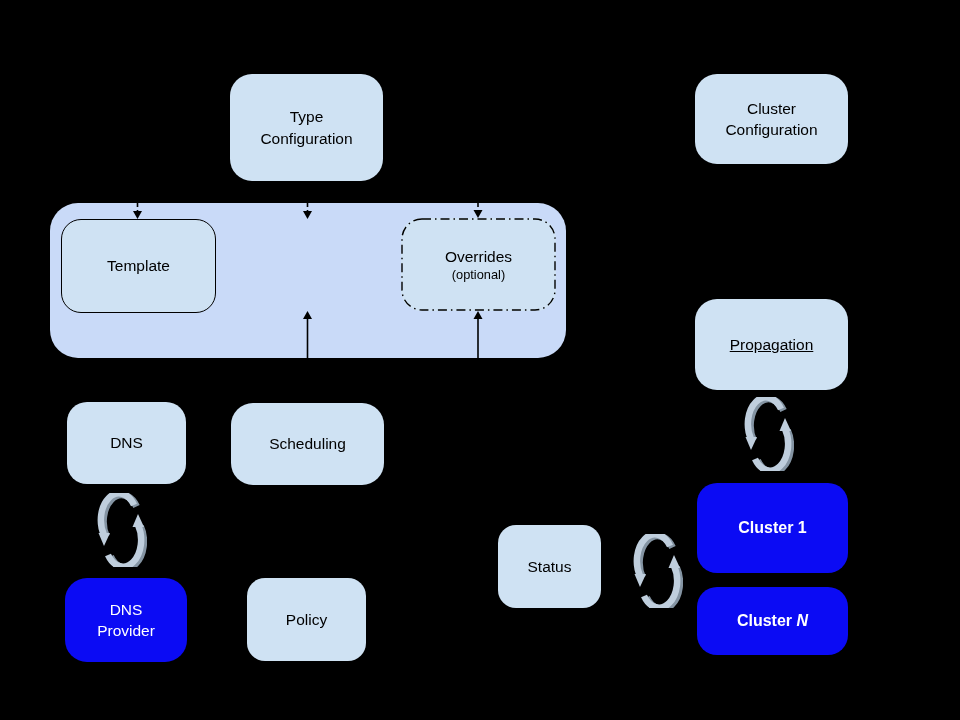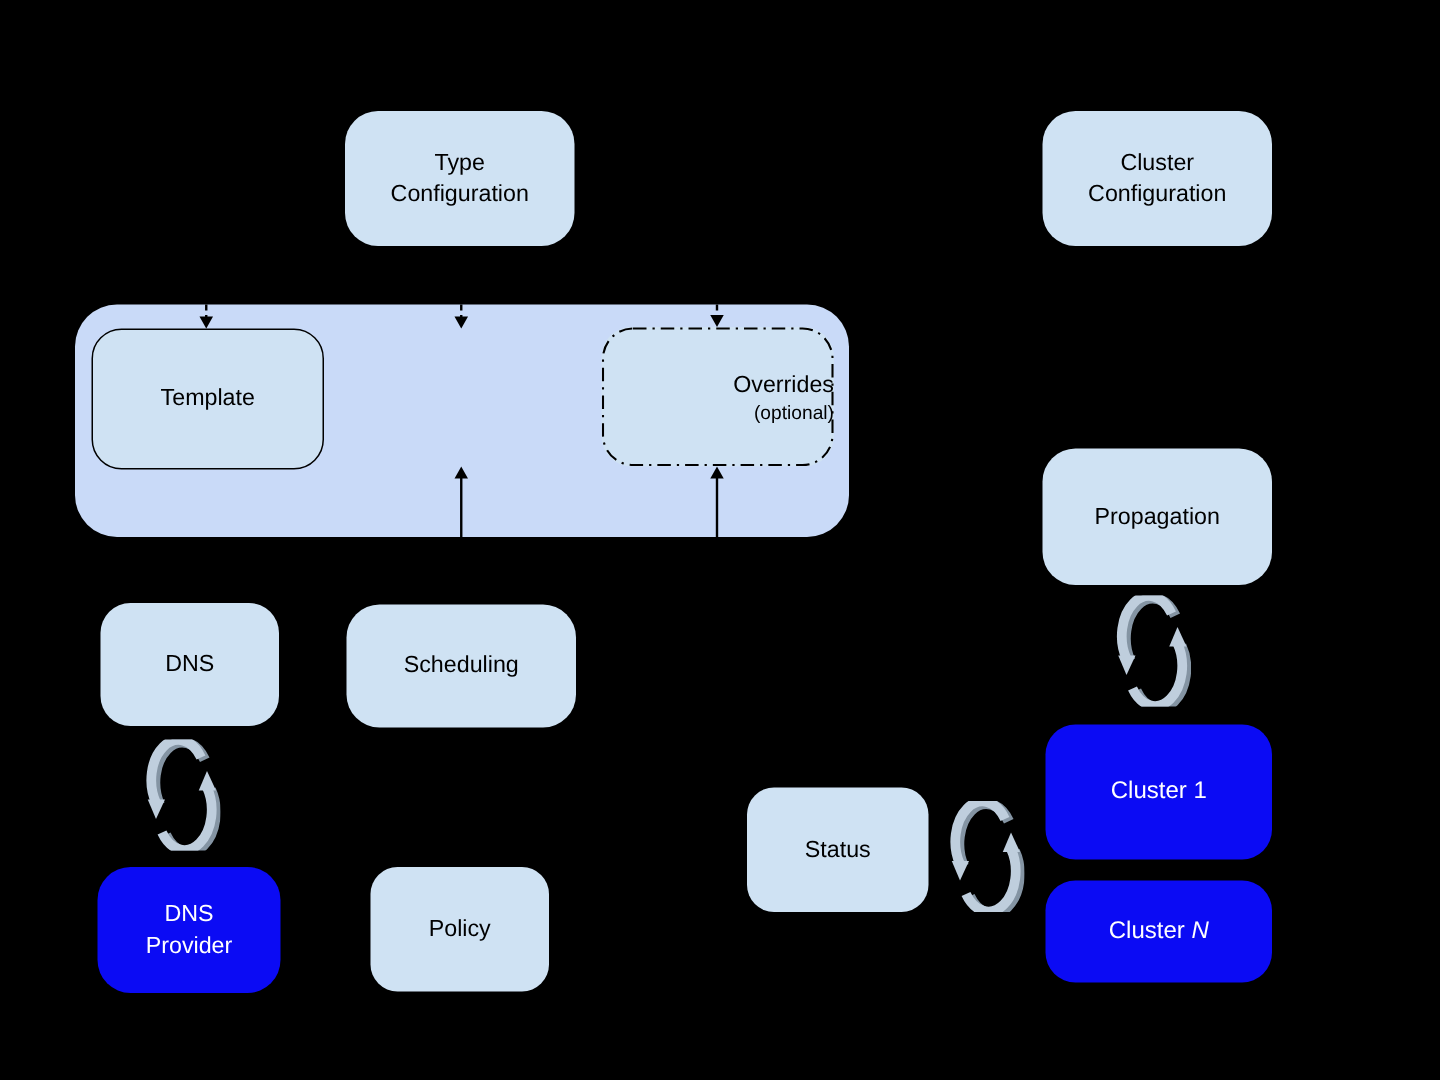--- a/index.html
+++ b/index.html
@@ -6,45 +6,45 @@
   #canvas{
     position:relative;width:960px;height:720px;background:#000;overflow:hidden;
     font-family:"Liberation Sans",sans-serif;
   }
   .box{
     position:absolute;display:flex;flex-direction:column;align-items:center;justify-content:center;
     text-align:center;border-radius:22px;color:#000;font-size:15.5px;line-height:1.38;
   }
   .box .lbl{white-space:pre-line;}
   .light{background:#cfe2f3;}
-  .blue{background:#0b0bf4;color:#fff;font-weight:normal;font-size:16px;}
+  .blue{background:#0b0bf4;color:#fff;font-weight:bold;font-size:16px;}
   .bordered{border:1.5px solid #000;}
   .group{
     position:absolute;left:50px;top:203px;width:516px;height:155px;
     background:#c9daf8;border-radius:28px;
   }
   .caption{
     position:absolute;left:58px;top:330px;font-size:12.8px;color:#000;
   }
   .sub{font-size:12.8px;line-height:1.15;}
   em{font-style:italic;}
   
-  #type-config{left:230px;top:74px;width:153px;height:90px;}
+  #type-config{left:230px;top:74px;width:153px;height:107px;}
   #cluster-config{left:695px;top:74px;width:153px;height:90px;}
   #template{left:61px;top:219px;width:153px;height:92px;border-radius:20px;}
   #placement{left:231px;top:219px;width:153px;height:92px;border-radius:20px;}
-  #overrides{left:401px;top:218px;width:155px;height:93px;border-radius:20px;background:#cfe2f3;align-items:flex-end;}
+  #overrides{left:401px;top:218px;width:155px;height:93px;border-radius:20px;background:#cfe2f3;}
   #overrides svg.dashrect{position:absolute;left:0;top:0;}
   #overrides .lblwrap{position:relative;}
   #dns{left:67px;top:402px;width:119px;height:82px;border-radius:20px;}
   #scheduling{left:231px;top:403px;width:153px;height:82px;}
   #dns-provider{left:65px;top:578px;width:122px;height:84px;}
   #policy{left:247px;top:578px;width:119px;height:83px;border-radius:18px;}
-  #status{left:498px;top:525px;width:121px;height:83px;border-radius:18px;}
-  #propagation{left:695px;top:299px;width:153px;height:91px;}
+  #status{left:498px;top:525px;width:103px;height:83px;border-radius:18px;}
+  #propagation{left:695px;top:299px;width:153px;height:91px;text-decoration:underline;}
   #cluster-1{left:697px;top:483px;width:151px;height:90px;border-radius:20px;}
   #cluster-n{left:697px;top:587px;width:151px;height:68px;border-radius:20px;}
   
   .sync{position:absolute;}
   #sync-dns{left:95px;top:493px;width:52px;height:74px;}
   #sync-propagation{left:742px;top:397px;width:52px;height:74px;}
   #sync-status{left:631px;top:534px;width:52px;height:74px;}
   
   #arrows{position:absolute;left:0;top:0;pointer-events:none;}
   #arrows line{stroke:#000;stroke-width:1.6;}

